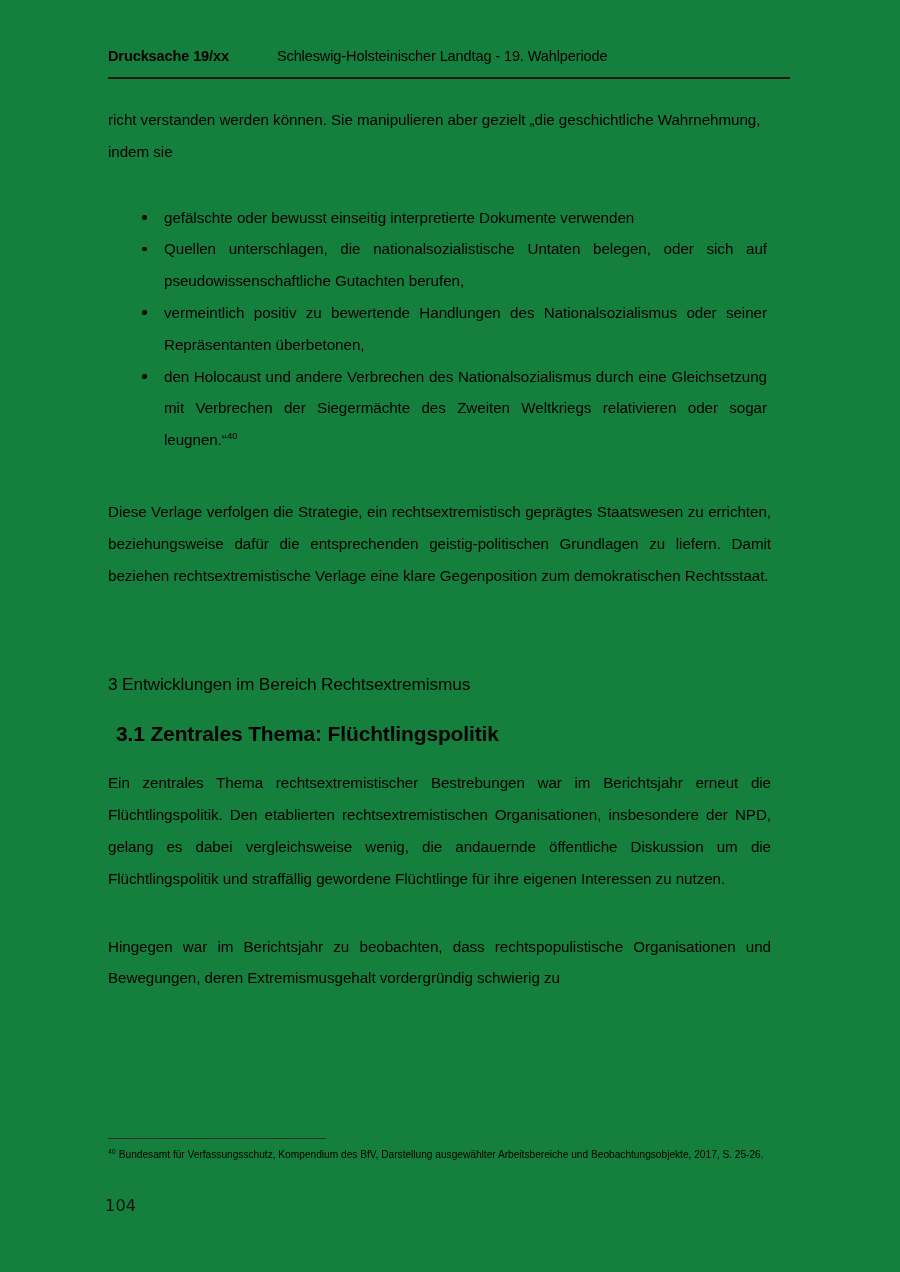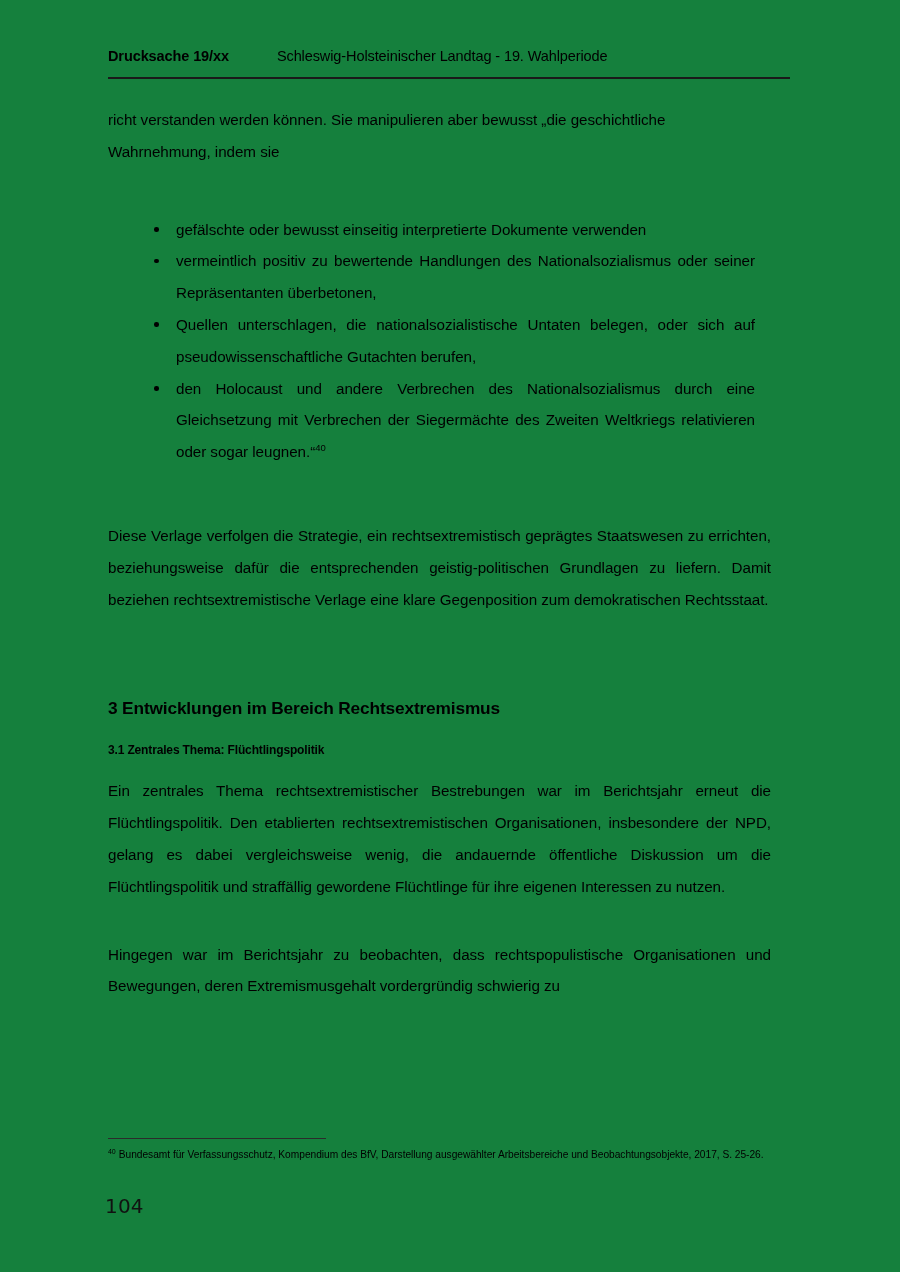--- a/index.html
+++ b/index.html
@@ -76,21 +76,21 @@
     letter-spacing: -0.05px;
   }
   p.para.nojust {
     text-align: left;
   }
   .gap-md { height: 30px; }
   .gap-lg { height: 36px; }
 
   
   ul.bullets {
-    margin: 16px;
+    margin: 4px;
     padding: 0;
     list-style: none;
   }
   ul.bullets > li {
     position: relative;
     padding-left: 52px;
     font-size: 15.2px;
     line-height: 31.8px;
     text-align: justify;
     letter-spacing: -0.05px;
@@ -110,26 +110,26 @@
     line-height: 0;
     vertical-align: 6px;
     letter-spacing: 0;
   }
 
   
   h2.heading {
     margin: 0;
     font-size: 17.3px;
     line-height: 26px;
-    font-weight: bold;
+    font-weight: normal;
     letter-spacing: -0.15px;
   }
   h3.subheading {
-    margin: 0;
-    font-size: 12px;
+    margin: 8px;
+    font-size: 21px;
     line-height: 26px;
     font-weight: bold;
     letter-spacing: -0.15px;
   }
 
   
   .footnote-area {
     position: absolute;
     left: 108px;
     top: 1138px;
@@ -153,57 +153,57 @@
     vertical-align: 4px;
     margin-right: 3px;
   }
 
   
   .folio {
     position: absolute;
     left: 105px;
     top: 1196px;
     font-family: "DejaVu Sans", sans-serif;
-    font-size: 20px;
+    font-size: 16px;
     line-height: 20px;
     color: #111111;
     letter-spacing: 0.2px;
   }
 </style>
 </head>
 <body>
 
 <div class="page">
 
   <div class="header">
     <div class="header-row">
       <span class="header-left">Drucksache 19/xx</span>
       <span class="header-center">Schleswig-Holsteinischer Landtag - 19. Wahlperiode</span>
     </div>
   </div>
   <div class="header-rule"></div>
 
   <div class="content">
 
-    <p class="para nojust">richt verstanden werden können. Sie manipulieren aber bewusst „die geschichtliche Wahrnehmung, indem sie</p>
+    <p class="para nojust">richt verstanden werden können. Sie manipulieren aber gezielt „die geschichtliche Wahrnehmung, indem sie</p>
 
     <div class="gap-md"></div>
 
     <ul class="bullets">
       <li>
         <span class="bullet-dot"></span>
         <span>gefälschte oder bewusst einseitig interpretierte Dokumente verwenden</span>
       </li>
       <li>
         <span class="bullet-dot"></span>
+        <span>Quellen unterschlagen, die nationalsozialistische Untaten belegen, oder sich auf pseudowissenschaftliche Gutachten berufen,</span>
+      </li>
+      <li>
+        <span class="bullet-dot"></span>
         <span>vermeintlich positiv zu bewertende Handlungen des Nationalsozialismus oder seiner Repräsentanten überbetonen,</span>
-      </li>
-      <li>
-        <span class="bullet-dot"></span>
-        <span>Quellen unterschlagen, die nationalsozialistische Untaten belegen, oder sich auf pseudowissenschaftliche Gutachten berufen,</span>
       </li>
       <li>
         <span class="bullet-dot"></span>
         <span>den Holocaust und andere Verbrechen des Nationalsozialismus durch eine Gleichsetzung mit Verbrechen der Siegermächte des Zweiten Weltkriegs relativieren oder sogar leugnen.“</span><sup class="fn-ref">40</sup>
       </li>
     </ul>
 
     <div class="gap-lg"></div>
 
     <p class="para">Diese Verlage verfolgen die Strategie, ein rechtsextremistisch geprägtes Staatswesen zu errichten, beziehungsweise dafür die entsprechenden geistig-politischen Grundlagen zu liefern. Damit beziehen rechtsextremistische Verlage eine klare Gegenposition zum demokratischen Rechtsstaat.</p>

